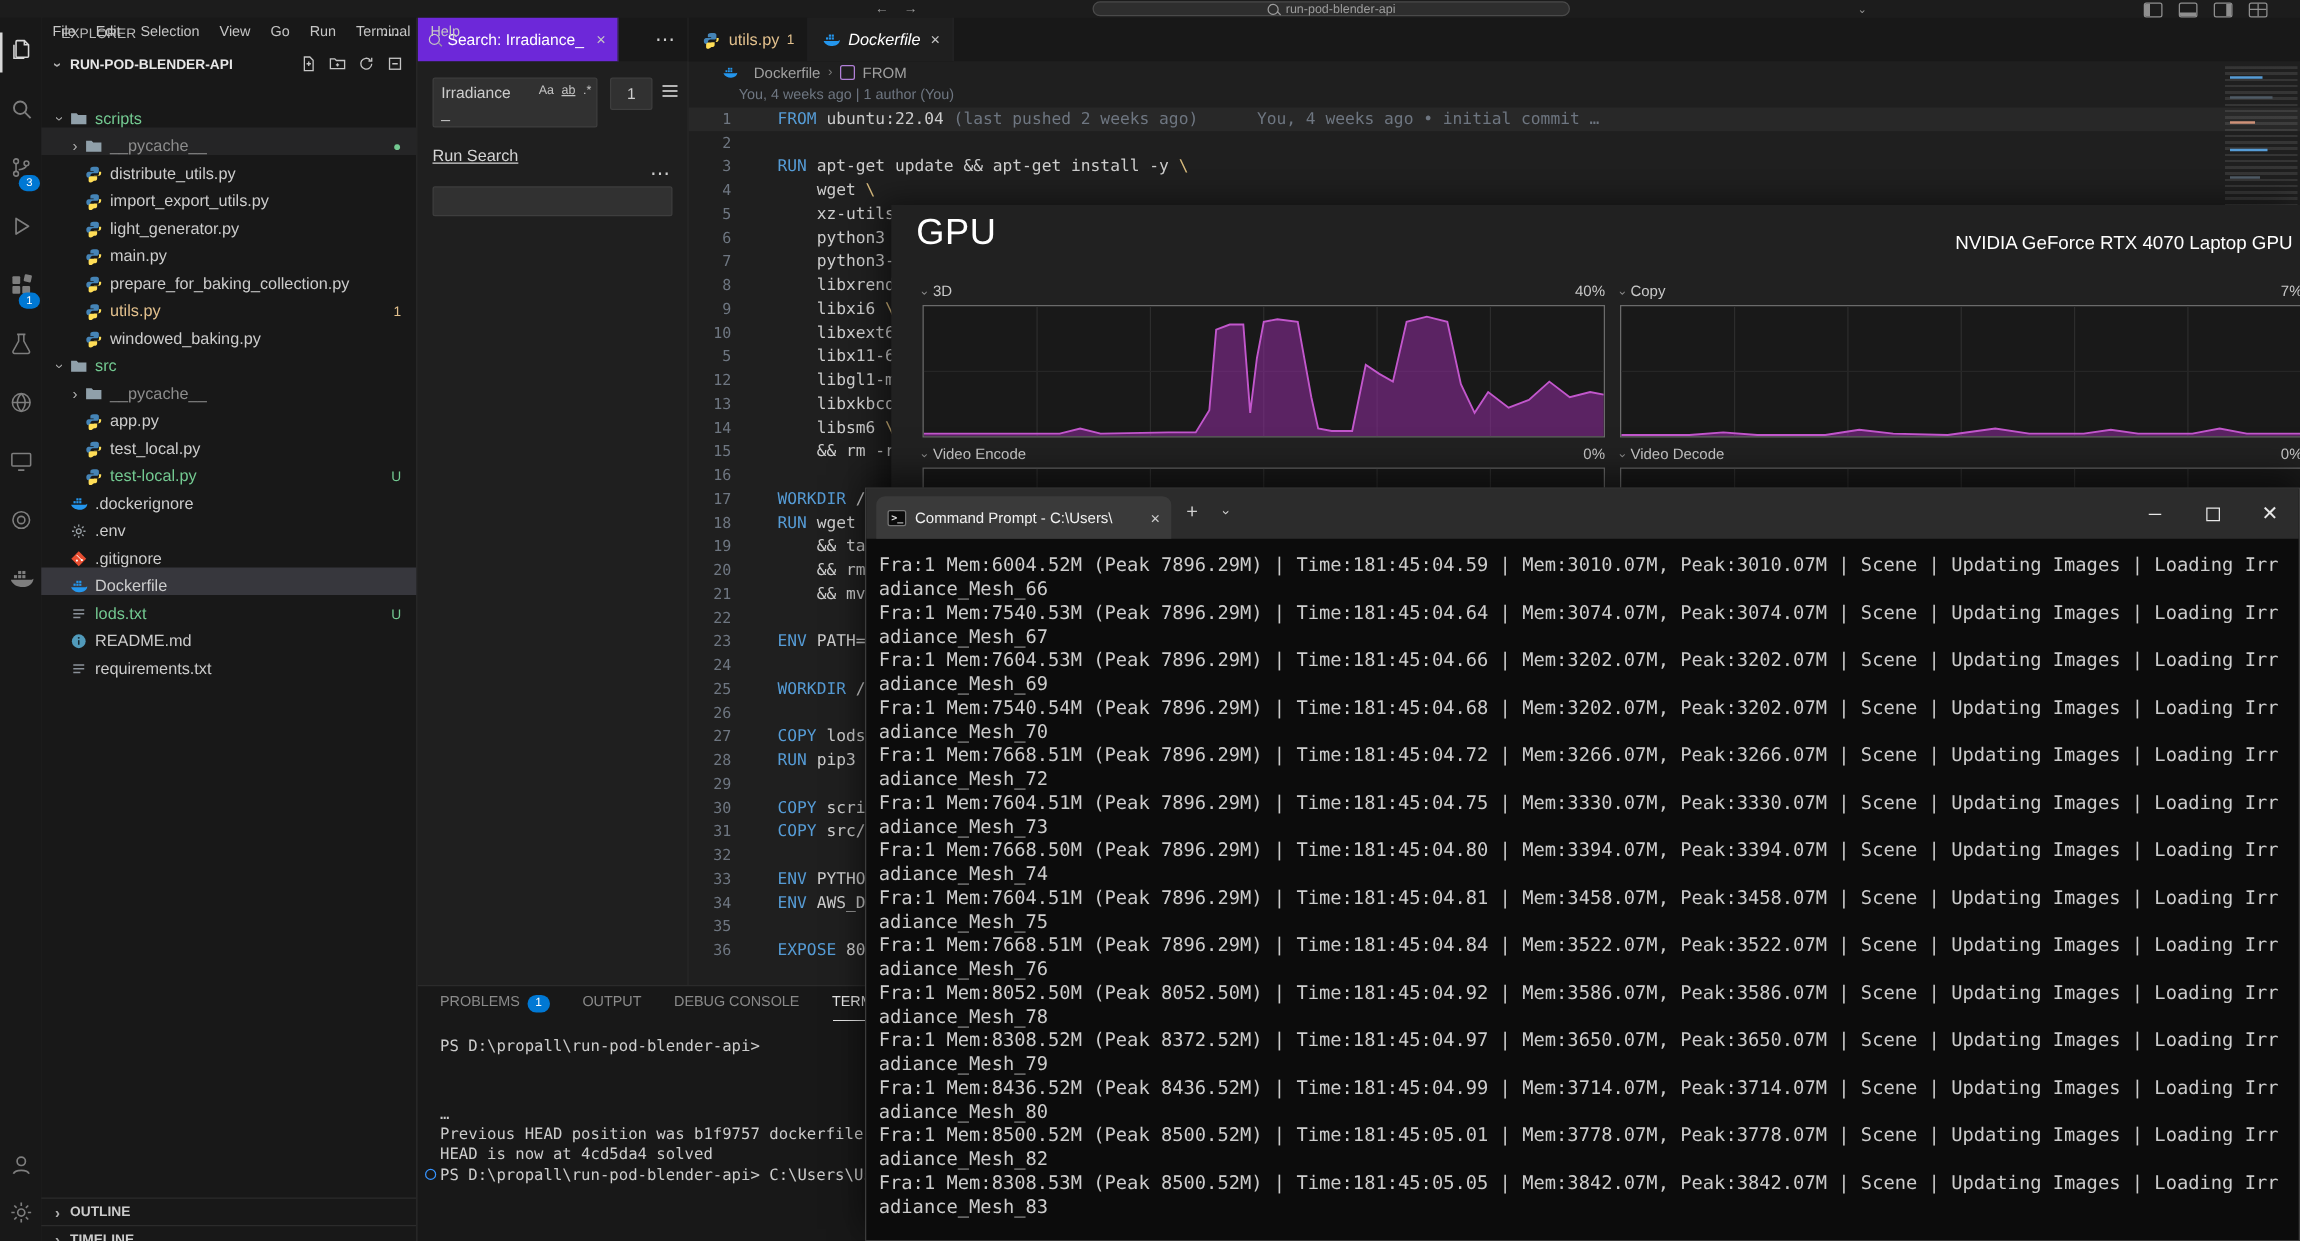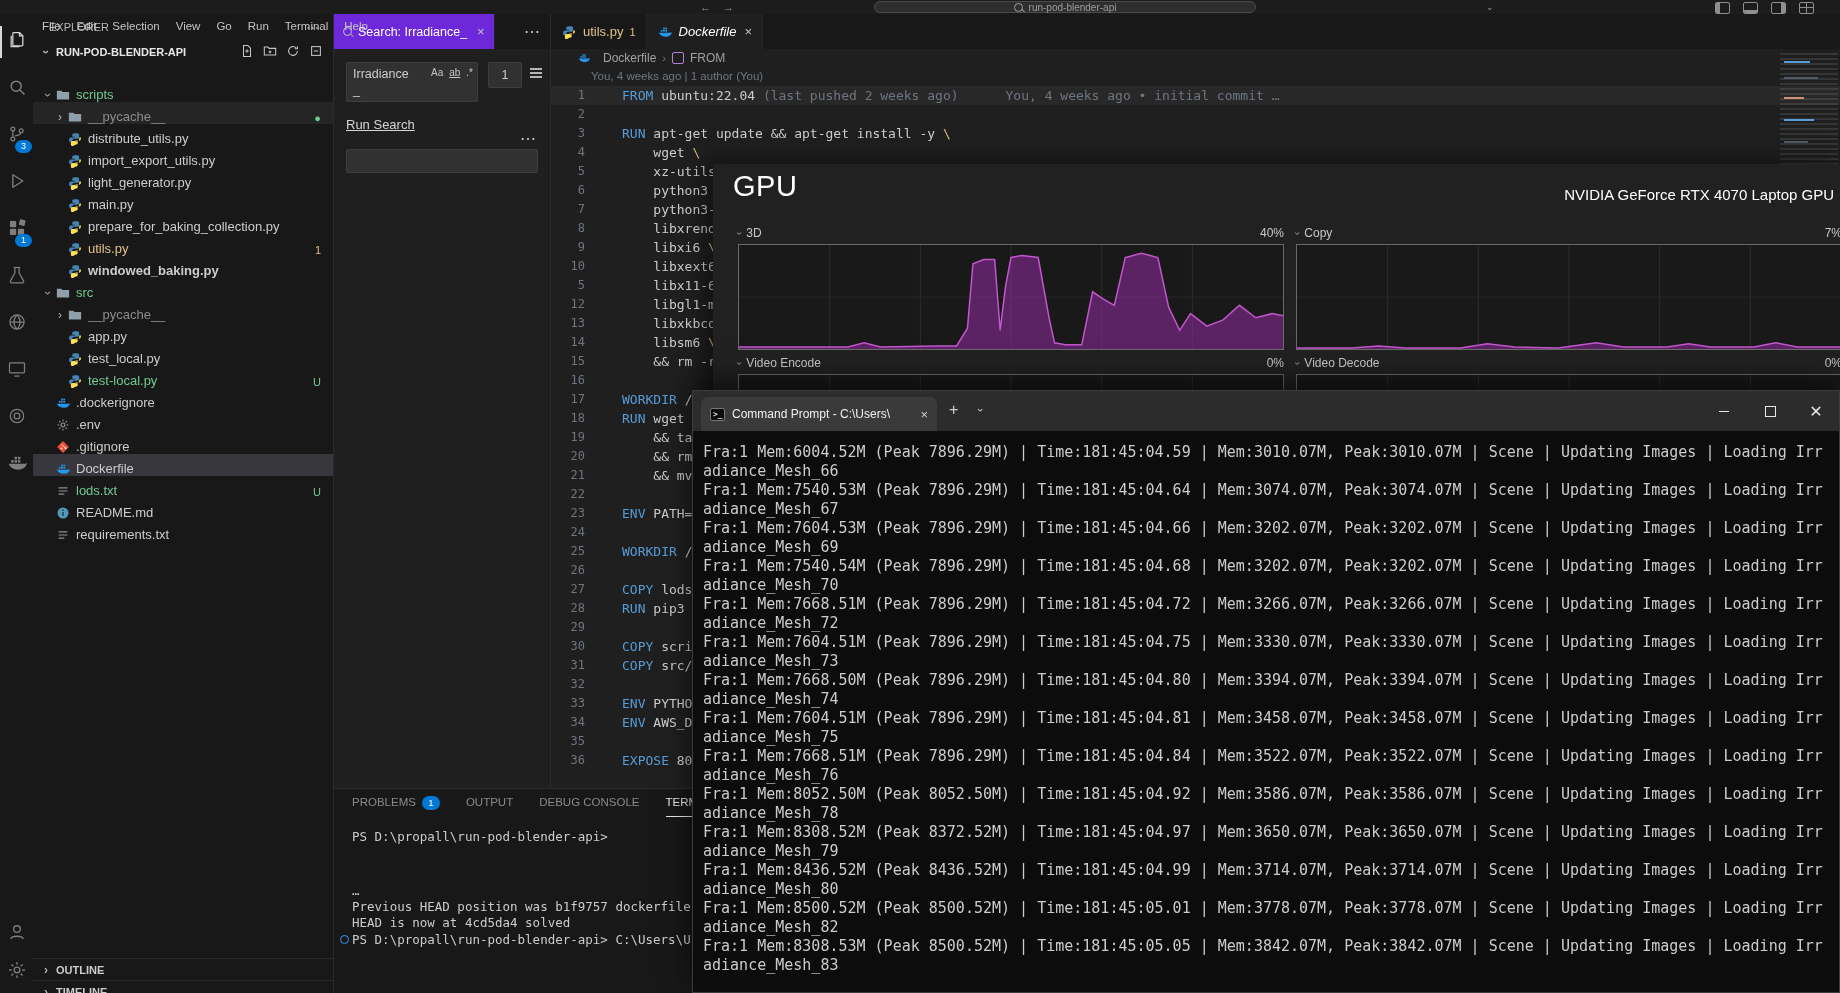--- a/index.html
+++ b/index.html
@@ -380,21 +380,21 @@
           <span class="chev-sp"></span>
           <span class="ticon">
             <svg viewBox="0 0 16 16">
               <path d="M7.8 1.5c-2.3 0-2.9.9-2.9 2v2h3v.7H3.3C2 6.2 1.2 7.4 1.2 9s.8 2.7 2.1 2.7h1.6V9.8c0-1.3 1.1-2.2 2.3-2.2h3.5c1.1 0 2-.9 2-2V3.5c0-1.1-.7-2-2.1-2z" fill="#4584b6"></path>
               <path d="M8.2 14.5c2.3 0 2.9-.9 2.9-2v-2h-3v-.7h4.6c1.3 0 2.1-1.2 2.1-2.8 0-.3 0-.5-.1-.8h-1.9v1.9c0 1.3-1.1 2.2-2.3 2.2H5.3c-1.1 0-2 .9-2 2v2.1c0 1.1.7 2 2.1 2z" fill="#ffde57"></path>
             </svg>
           </span>
           <span class="tlabel lc-mod">utils.py</span>
           <span class="tbadge lc-mod">1</span>
         </div>
-        <div class="trow" style="padding-left: 20px; font-weight: bold;">
+        <div class="trow" style="padding-left: 20px;">
           <span class="chev-sp"></span>
           <span class="ticon">
             <svg viewBox="0 0 16 16">
               <path d="M7.8 1.5c-2.3 0-2.9.9-2.9 2v2h3v.7H3.3C2 6.2 1.2 7.4 1.2 9s.8 2.7 2.1 2.7h1.6V9.8c0-1.3 1.1-2.2 2.3-2.2h3.5c1.1 0 2-.9 2-2V3.5c0-1.1-.7-2-2.1-2z" fill="#4584b6"></path>
               <path d="M8.2 14.5c2.3 0 2.9-.9 2.9-2v-2h-3v-.7h4.6c1.3 0 2.1-1.2 2.1-2.8 0-.3 0-.5-.1-.8h-1.9v1.9c0 1.3-1.1 2.2-2.3 2.2H5.3c-1.1 0-2 .9-2 2v2.1c0 1.1.7 2 2.1 2z" fill="#ffde57"></path>
             </svg>
           </span>
           <span class="tlabel ">windowed_baking.py</span>
         </div>
         <div class="trow" style="padding-left: 8px;">

